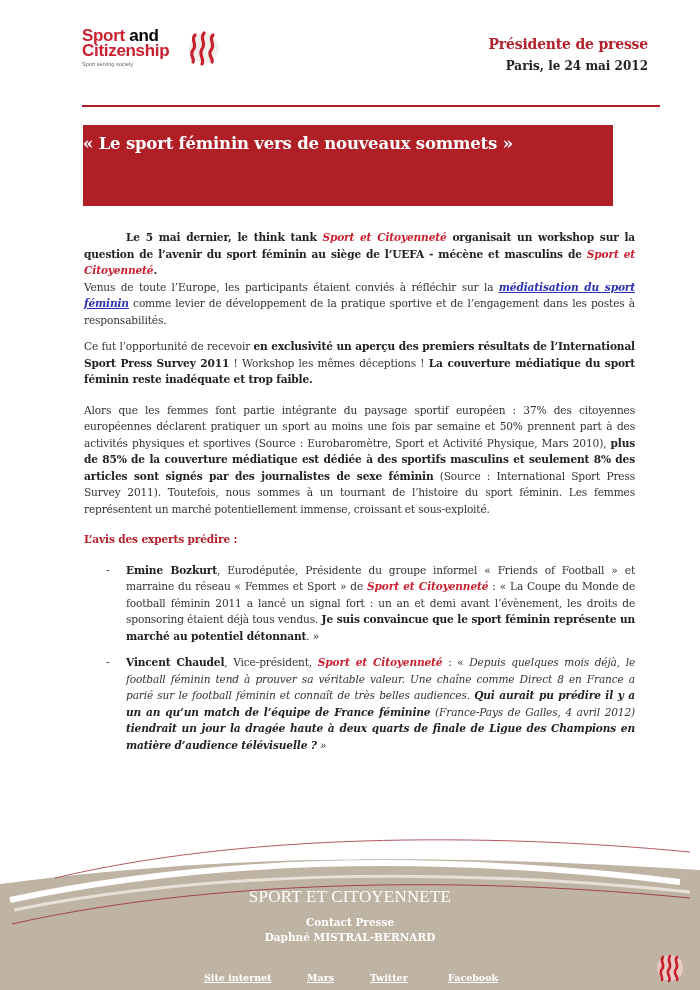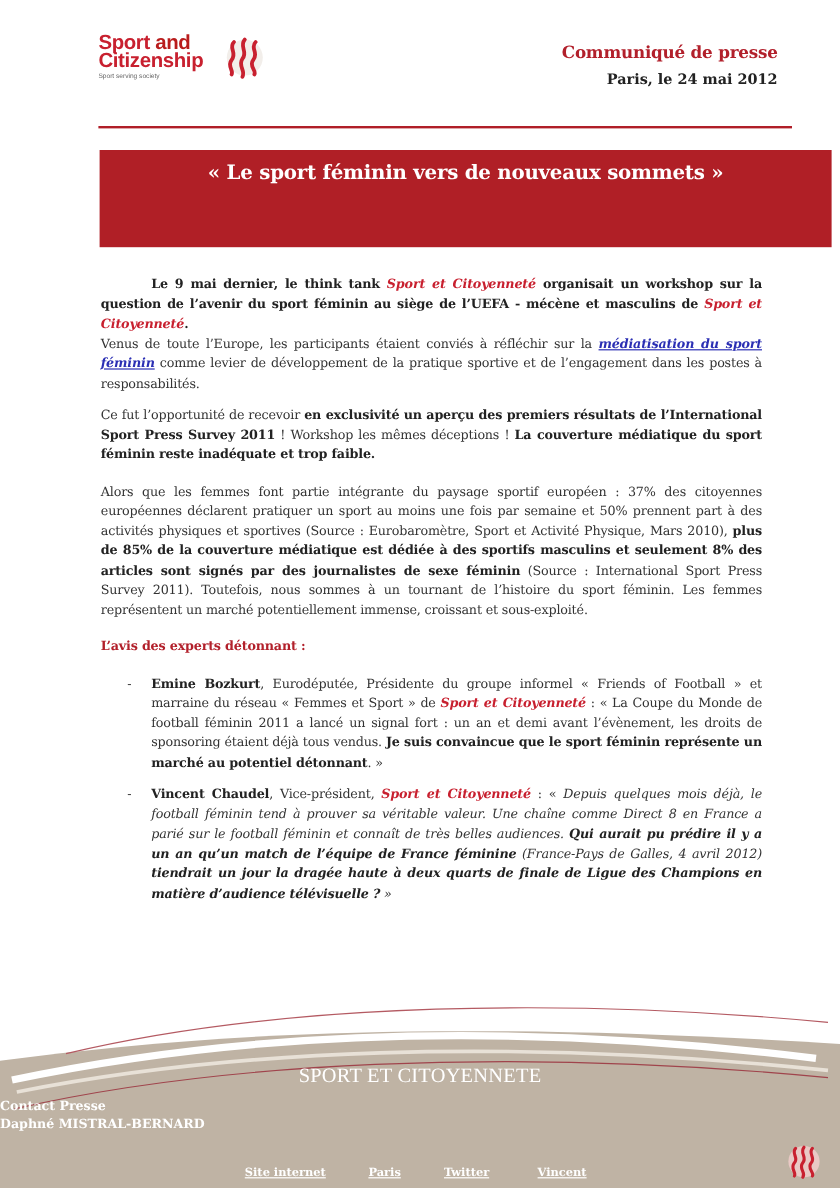--- a/index.html
+++ b/index.html
@@ -3,53 +3,53 @@
 <meta charset="utf-8">
 <style>
   html, body { margin: 0; padding: 0; }
   body {
     width: 700px; height: 990px; overflow: hidden; background: #ffffff;
     font-family: "DejaVu Serif", serif; color: #2a2a2a; position: relative;
   }
   .logos { position: absolute; left: 82px; top: 28px; width: 260px; height: 52px; }
   .logo-block { position: absolute; top: 0; }
   .logo-title { font-family: "Liberation Sans", sans-serif; font-weight: bold; font-size: 17px; line-height: 15px; color: #c8202f; letter-spacing: -0.3px; }
-  .logo-title .light { color: #b91c1c; font-weight: bold; }
+  .logo-title .light { color: #000000; font-weight: bold; }
   .logo-sub { font-family: "Liberation Sans", sans-serif; font-size: 5.5px; color: #666; margin-top: 3px; }
   .logo-en { left: 0; }
   .logo-fr { left: 146px; }
   .logo-mark { position: absolute; left: 104px; top: 2px; width: 36px; height: 36px; }
 
   .press { position: absolute; right: 52px; top: 36px; text-align: right; }
   .press-title { font-family: "DejaVu Serif", serif; font-weight: bold; font-size: 14px; color: #b2202b; letter-spacing: -0.2px; }
   .press-date { font-family: "DejaVu Serif", serif; font-weight: bold; font-size: 12px; color: #222; margin-top: 7px; }
 
   .rule { position: absolute; left: 82px; top: 105px; width: 578px; height: 2px; background: #b01e28; }
 
-  .banner { position: absolute; left: 83px; top: 125px; width: 610px; height: 81px; background: #b01f26; color: #fff; text-align: center; }
+  .banner { position: absolute; left: 83px; top: 125px; width: 530px; height: 81px; background: #b01f26; color: #fff; text-align: left; }
   .banner-title { font-family: "DejaVu Serif", serif; font-weight: bold; font-size: 16.5px; margin-top: 9px; letter-spacing: -0.2px; }
   .banner-sub { font-family: "DejaVu Serif", serif; font-weight: bold; font-style: italic; font-size: 13.5px; margin-top: 11px; letter-spacing: -0.2px; }
 
   .body { position: absolute; left: 84px; top: 229px; width: 551px; font-size: 10.6px; line-height: 16.5px; text-align: justify; color: #333; letter-spacing: -0.15px; }
   .body p { margin: 0; }
   .b { font-weight: bold; color: #222; }
   .red-i { color: #c8202f; font-style: italic; font-weight: bold; }
   .link { color: #2b2fb4; font-style: italic; font-weight: bold; text-decoration: underline; }
   .gap { height: 10px; }
   .gap2 { height: 14px; }
   .indent { display: inline-block; width: 42px; }
   .section-h { color: #b2202b; font-weight: bold; margin-top: 10px; }
   .bullet { position: relative; padding-left: 42px; }
   .bullet .dash { position: absolute; left: 22px; top: 0; }
   .it { font-style: italic; }
 
   .footer { position: absolute; left: 0; top: 820px; width: 700px; height: 170px; }
   .footer svg { position: absolute; left: 0; top: 0; }
   .f-title { position: absolute; top: 887px; left: 0; width: 700px; text-align: center; font-family: "Liberation Serif", serif; font-size: 17px; color: #ffffff; letter-spacing: 0.2px; }
-  .f-contact { position: absolute; top: 915px; left: 0; width: 700px; font-family: "DejaVu Serif", serif; font-weight: bold; font-size: 10.5px; color: #ffffff; line-height: 14.5px; }
+  .f-contact { position: absolute; top: 915px; left: 0; width: 700px; text-align: center; font-family: "DejaVu Serif", serif; font-weight: bold; font-size: 10.5px; color: #ffffff; line-height: 14.5px; }
   .f-email { text-decoration: underline; }
   .f-links { position: absolute; top: 972px; left: 200px; width: 300px; font-family: "DejaVu Serif", serif; font-weight: bold; font-size: 9.5px; color: #ffffff; }
   .f-links span { position: absolute; text-decoration: underline; white-space: nowrap; }
   .f-logo { position: absolute; left: 655px; top: 953px; width: 30px; height: 30px; }
 </style>
 </head>
 <body>
 
 <div class="logos">
   <div class="logo-block logo-en">
@@ -59,39 +59,39 @@
   </div>
   <svg class="logo-mark" viewBox="0 0 36 36">
     <circle cx="18" cy="18" r="15" fill="#f2eeea"></circle>
     <path d="M9 5 C4 10, 12 14, 7 20 C3 25, 9 29, 7 32" stroke="#c8202f" stroke-width="3.2" fill="none" stroke-linecap="round"></path>
     <path d="M18 3 C13 9, 21 13, 16 19 C12 25, 19 29, 16 34" stroke="#c8202f" stroke-width="3.2" fill="none" stroke-linecap="round"></path>
     <path d="M27 5 C22 10, 30 14, 25 20 C21 25, 28 29, 26 32" stroke="#c8202f" stroke-width="3.2" fill="none" stroke-linecap="round"></path>
   </svg>
 </div>
 
 <div class="press">
-  <div class="press-title">Communiqué de presse</div>
+  <div class="press-title">Présidente de presse</div>
   <div class="press-date">Paris, le 24 mai 2012</div>
 </div>
 
 <div class="rule"></div>
 
 <div class="banner">
   <div class="banner-title">« Le sport féminin vers de nouveaux sommets »</div>
 </div>
 
 <div class="body">
-  <p class="b"><span class="indent"></span><span>Le 9 mai dernier, le think tank </span><span class="red-i">Sport et Citoyenneté</span><span> organisait un workshop sur la question de l’avenir du sport féminin au siège de l’UEFA - mécène et masculins de </span><span class="red-i">Sport et Citoyenneté</span><span>.</span></p>
+  <p class="b"><span class="indent"></span><span>Le 5 mai dernier, le think tank </span><span class="red-i">Sport et Citoyenneté</span><span> organisait un workshop sur la question de l’avenir du sport féminin au siège de l’UEFA - mécène et masculins de </span><span class="red-i">Sport et Citoyenneté</span><span>.</span></p>
   <p><span>Venus de toute l’Europe, les participants étaient conviés à réfléchir sur la </span><span class="link">médiatisation du sport féminin</span><span> comme levier de développement de la pratique sportive et de l’engagement dans les postes à responsabilités.</span></p>
   <div class="gap"></div>
   <p><span>Ce fut l’opportunité de recevoir </span><span class="b">en exclusivité un aperçu des premiers résultats de l’International Sport Press Survey 2011</span><span> ! Workshop les mêmes déceptions ! </span><span class="b">La couverture médiatique du sport féminin reste inadéquate et trop faible.</span></p>
   <div class="gap2"></div>
   <p><span>Alors que les femmes font partie intégrante du paysage sportif européen : 37% des citoyennes européennes déclarent pratiquer un sport au moins une fois par semaine et 50% prennent part à des activités physiques et sportives (Source : Eurobaromètre, Sport et Activité Physique, Mars 2010), </span><span class="b">plus de 85% de la couverture médiatique est dédiée à des sportifs masculins et seulement 8% des articles sont signés par des journalistes de sexe féminin</span><span> (Source : International Sport Press Survey 2011). Toutefois, nous sommes à un tournant de l’histoire du sport féminin. Les femmes représentent un marché potentiellement immense, croissant et sous-exploité.</span></p>
   <div class="gap2"></div>
-  <p class="section-h">L’avis des experts détonnant :</p>
+  <p class="section-h">L’avis des experts prédire :</p>
   <div class="gap2"></div>
   <p class="bullet"><span class="dash">-</span><span class="b">Emine Bozkurt</span><span>,  Eurodéputée, Présidente du groupe informel « Friends of Football » et marraine du réseau « Femmes et Sport » de </span><span class="red-i">Sport et Citoyenneté</span><span> : « La Coupe du Monde de football féminin 2011 a lancé un signal fort : un an et demi avant l’évènement, les droits de sponsoring étaient déjà tous vendus. </span><span class="b">Je suis convaincue que le sport féminin représente un marché au potentiel détonnant</span><span>. »</span></p>
   <div class="gap"></div>
   <p class="bullet"><span class="dash">-</span><span class="b">Vincent Chaudel</span><span>, Vice-président, </span><span class="red-i">Sport et Citoyenneté</span><span> : « </span><span class="it">Depuis quelques mois déjà, le football féminin tend à prouver sa véritable valeur. Une chaîne comme Direct 8 en France a parié sur le football féminin et connaît de très belles audiences.  </span><span class="b it">Qui aurait pu prédire il y a un an qu’un match de l’équipe de France féminine</span><span class="it"> (France-Pays de Galles, 4 avril 2012) </span><span class="b it">tiendrait un jour la dragée haute à deux quarts de finale de Ligue des Champions en matière d’audience télévisuelle ?</span><span class="it"> »</span></p>
 </div>
 
 <div class="footer">
   <svg width="700" height="170" viewBox="0 0 700 170">
     <path d="M0 64 C180 40, 380 30, 700 50 L700 170 L0 170 Z" fill="#bfb3a4"></path>
     <path d="M55 58 C240 14, 480 12, 690 32" stroke="#b45a62" stroke-width="1" fill="none"></path>
@@ -100,22 +100,22 @@
     <path d="M12 104 C180 66, 420 52, 690 78" stroke="#a0444c" stroke-width="1" fill="none"></path>
   </svg>
 </div>
 <div class="f-title">SPORT ET CITOYENNETE</div>
 <div class="f-contact">
   <div>Contact Presse</div>
   <div>Daphné MISTRAL-BERNARD</div>
 </div>
 <div class="f-links">
   <span style="left:4px">Site internet</span>
-  <span style="left:107px">Paris</span>
+  <span style="left:107px">Mars</span>
   <span style="left:170px">Twitter</span>
-  <span style="left:248px">Vincent</span>
+  <span style="left:248px">Facebook</span>
 </div>
 <svg class="f-logo" viewBox="0 0 30 30">
   <circle cx="15" cy="15" r="13" fill="#e9c9c5"></circle>
   <path d="M8 4 C4 8, 11 12, 7 16 C3 21, 9 24, 7 27" stroke="#c8202f" stroke-width="2.6" fill="none" stroke-linecap="round"></path>
   <path d="M15 3 C11 8, 18 11, 14 16 C10 21, 17 24, 14 28" stroke="#c8202f" stroke-width="2.6" fill="none" stroke-linecap="round"></path>
   <path d="M22 4 C18 8, 25 12, 21 16 C17 21, 24 24, 22 27" stroke="#c8202f" stroke-width="2.6" fill="none" stroke-linecap="round"></path>
 </svg>
 
 </body></html>

